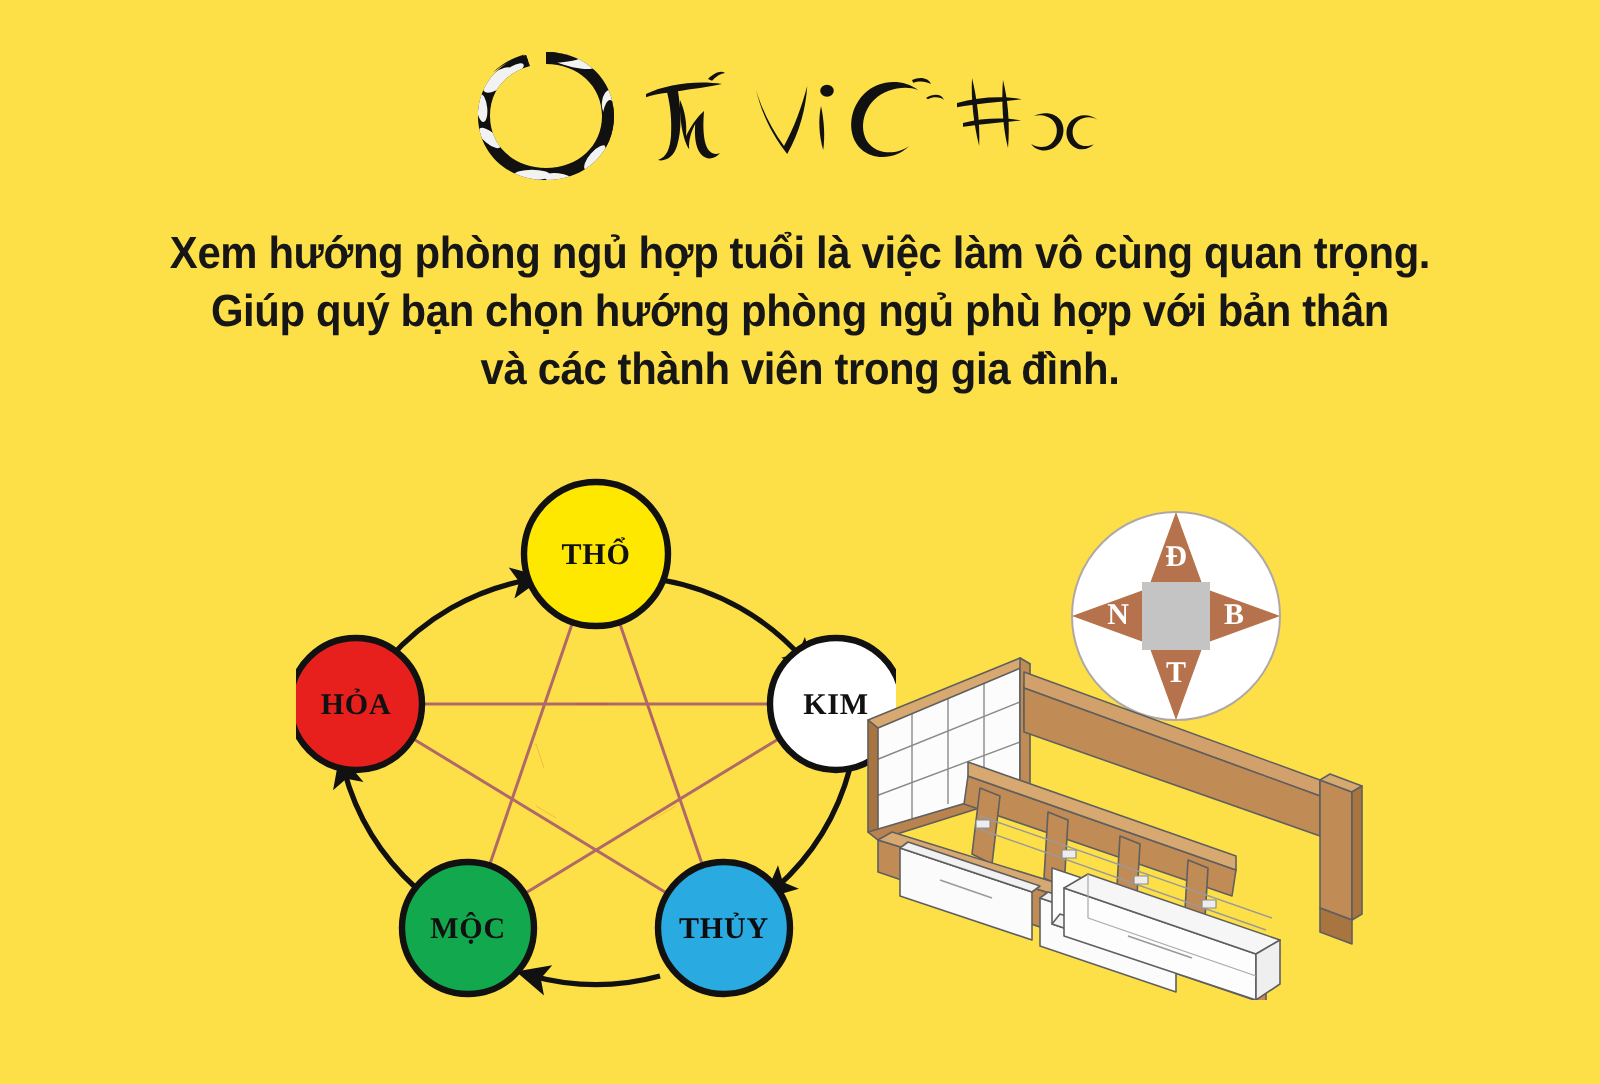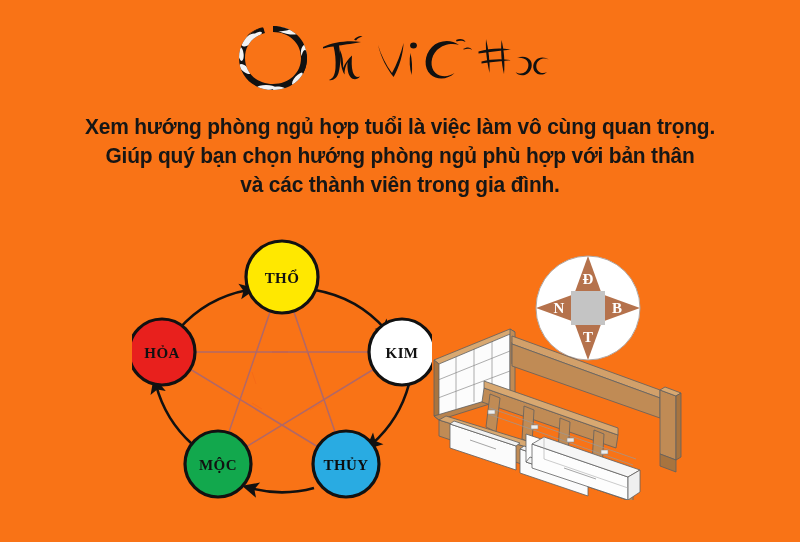--- a/index.html
+++ b/index.html
@@ -14,21 +14,21 @@
     overflow: hidden;
     font-family: "Liberation Sans", "DejaVu Sans", sans-serif;
     color: #1a1a1a;
     position: relative;
   }
 
   #page {
     position: relative;
     width: 800px;
     height: 542px;
-    background: #f97316;
+    background: #fde047;
   }
 
   
   .brand {
     position: absolute;
     left: 0;
     top: 18px;
     width: 800px;
     height: 80px;
     display: flex;
@@ -67,21 +67,21 @@
     transform-origin: center top;
   }
   .headline .ln {
     display: block;
     white-space: nowrap;
   }
 
   
   .wuxing {
     position: absolute;
-    left: 132px;
+    left: 148px;
     top: 232px;
     width: 300px;
     height: 285px;
   }
   .wuxing svg { display: block; }
 
   .node-label {
     font-family: "Liberation Serif", "DejaVu Serif", serif;
     font-weight: 700;
     font-size: 15px;

